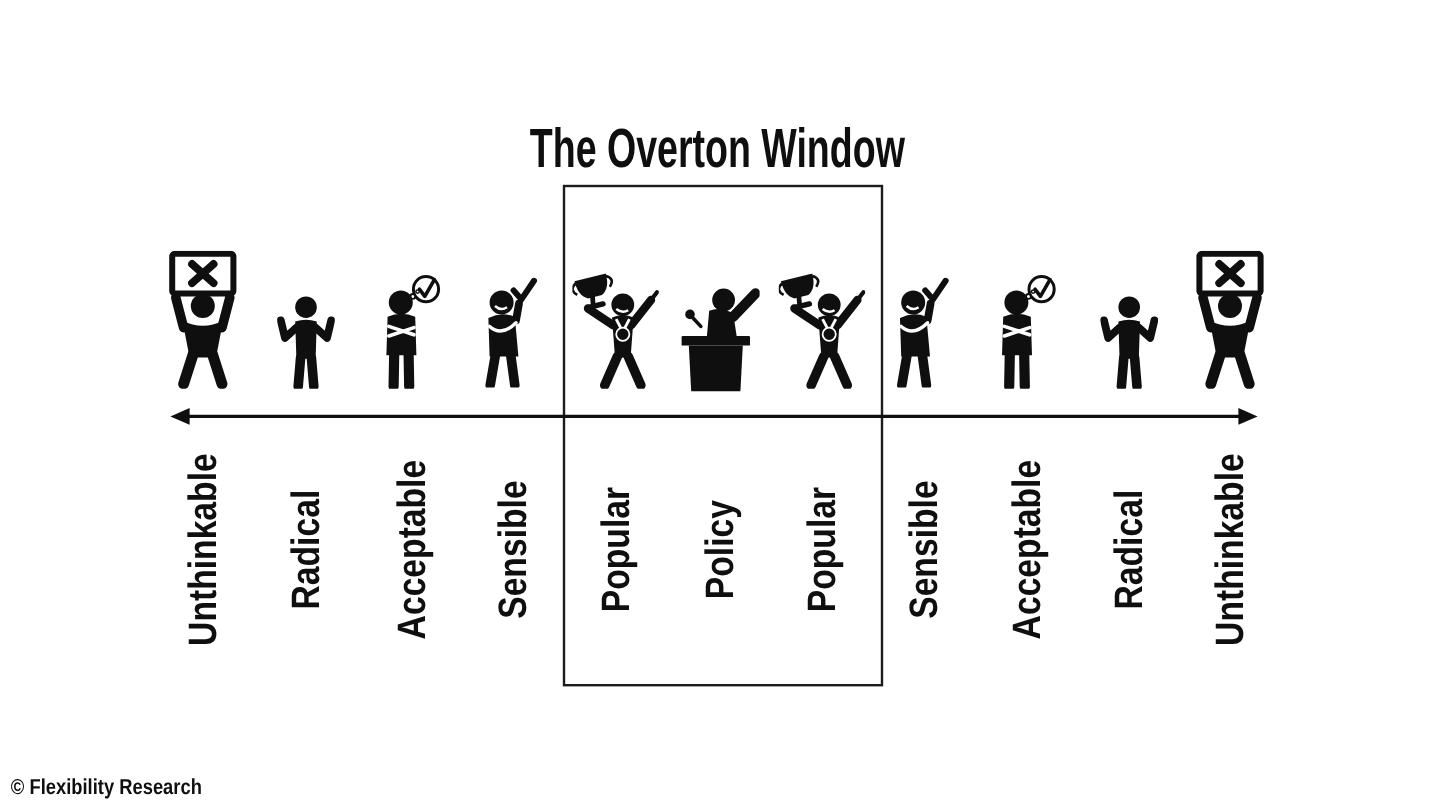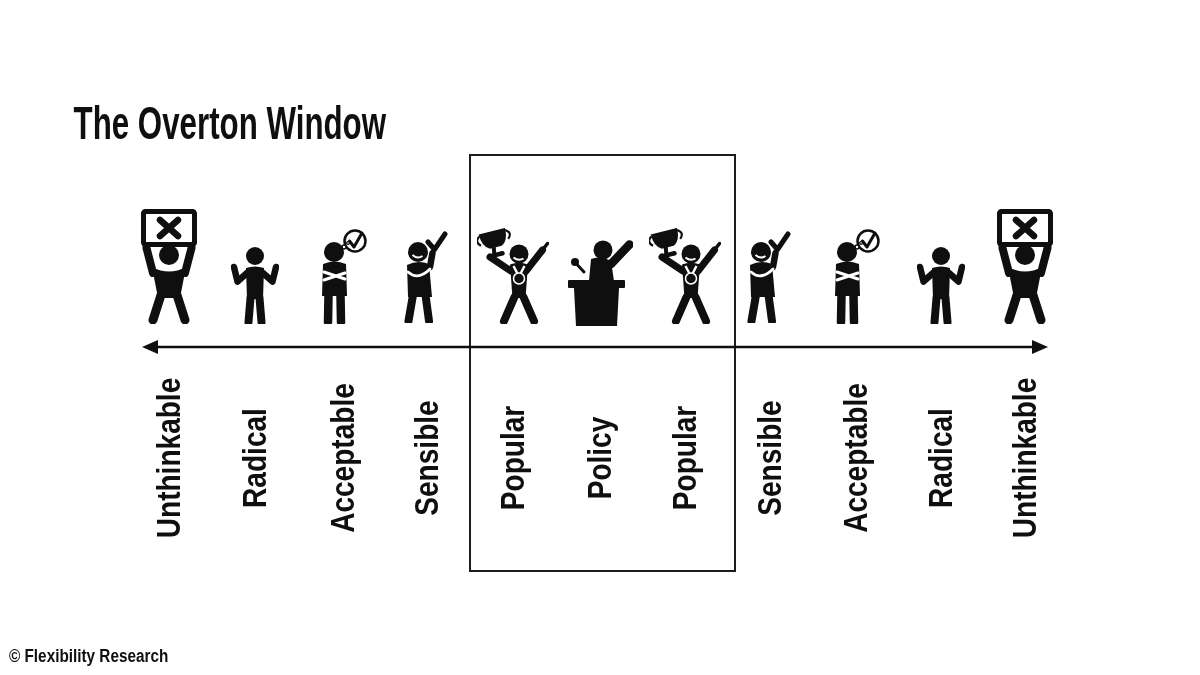--- a/index.html
+++ b/index.html
@@ -1,20 +1,20 @@
 <!DOCTYPE html>
 <html><head>
 <meta charset="utf-8">
 <style>
   html,body { margin:0; padding:0; background:#fff; }
   .stage {
     position:relative; width:1200px; height:675px; background:#ffffff;
     overflow:hidden; font-family:"Liberation Sans", sans-serif; color:#0f0f0f;
   }
-  .title-wrap { position:absolute; left:0; top:96px; width:1196px; }
+  .title-wrap { position:absolute; left:0; top:96px; width:1196px; text-align:center; }
   .title {
     display:inline-block; font-size:46px; font-weight:bold; letter-spacing:0px;
     transform:scaleX(0.68); transform-origin:center; white-space:nowrap; color:#0f0f0f;
   }
   .window-box {
     position:absolute; left:469px; top:154px; width:263px; height:414px;
     border:2px solid #1c1c1c; background:transparent;
   }
   .fig { position:absolute; }
   .axis-svg { position:absolute; left:140px; top:336px; }

